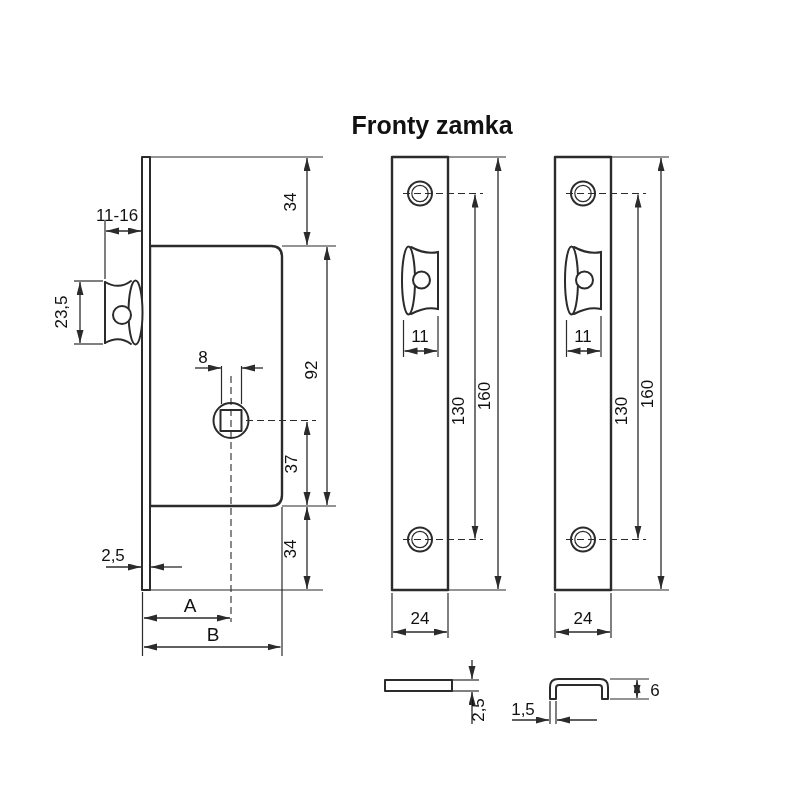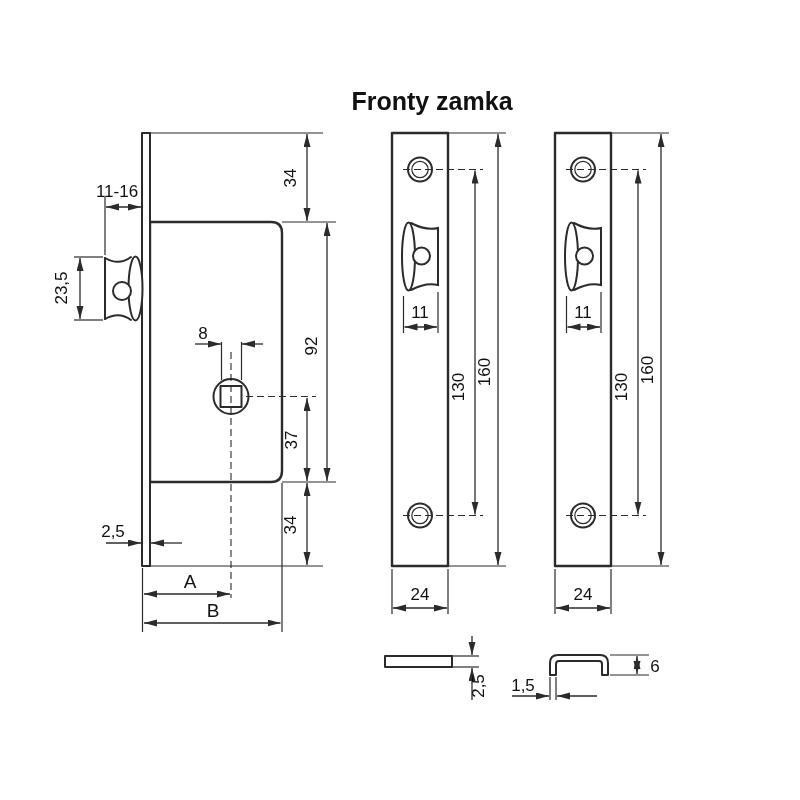--- a/index.html
+++ b/index.html
@@ -1,17 +1,17 @@
 <!DOCTYPE html>
 <html><head>
 <meta charset="utf-8">
 <style>
   html,body{margin:0;padding:0;background:#ffffff;}
   .canvas{position:relative;width:800px;height:700px;background:#ffffff;overflow:hidden;
-          font-family:"Liberation Sans",sans-serif;}
+          font-family:"Liberation Sans",sans-serif;margin-top:24px;}
   svg{position:absolute;left:0;top:0;}
   .part  {fill:#ffffff;stroke:#2b2b2b;stroke-width:2.4;stroke-linejoin:round;}
   .part2 {fill:#ffffff;stroke:#2b2b2b;stroke-width:2;stroke-linejoin:round;}
   .open  {fill:none;stroke:#2b2b2b;stroke-width:2;stroke-linecap:round;}
   .thin  {fill:none;stroke:#2b2b2b;stroke-width:1.2;}
   .dim   {fill:none;stroke:#2b2b2b;stroke-width:1.3;}
   .dash  {fill:none;stroke:#2b2b2b;stroke-width:1.1;stroke-dasharray:7 4;}
   .lbl   {fill:#111111;font-size:17px;font-family:"Liberation Sans",sans-serif;}
   .lblbig{fill:#111111;font-size:19px;font-family:"Liberation Sans",sans-serif;}
   .ttl   {fill:#111111;font-size:25px;font-weight:bold;font-family:"Liberation Sans",sans-serif;}

